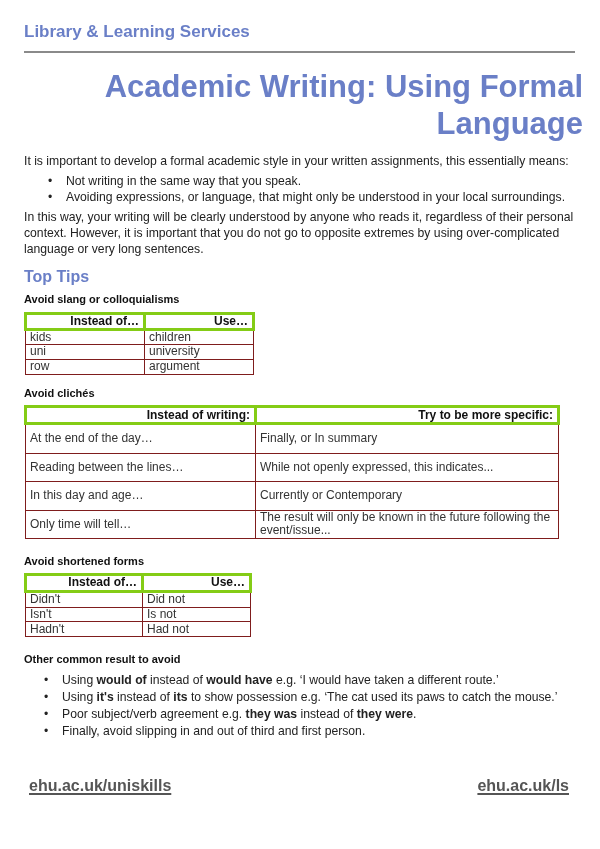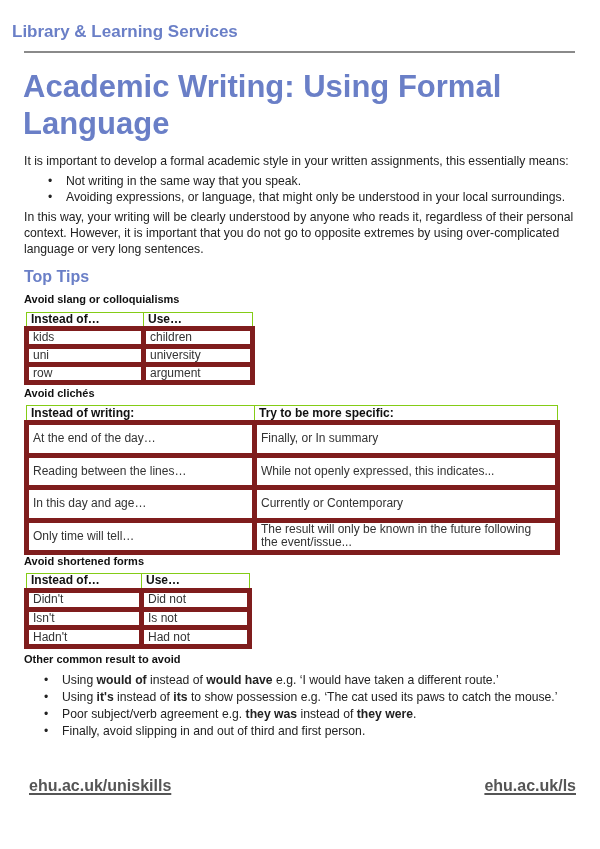--- a/index.html
+++ b/index.html
@@ -1,30 +1,30 @@
 <!DOCTYPE html>
 <html><head>
 <meta charset="utf-8">
 <style>
   html, body { margin: 0; padding: 0; background: #ffffff; }
   body { width: 600px; height: 849px; position: relative; overflow: hidden; font-family: "Liberation Sans", sans-serif; color: #222; }
   .abs { position: absolute; }
-  .brand { left: 12px; top: 22px; font-size: 17px; font-weight: bold; color: #6a7fc7; }
+  .brand { left: 24px; top: 22px; font-size: 17px; font-weight: bold; color: #6a7fc7; }
   .rule { left: 24px; top: 51px; width: 551px; height: 2px; background: #8a8a8a; }
-  .title { left: 23px; top: 68px; font-size: 31px; font-weight: bold; color: #6a7fc7; line-height: 37px; width: 560px; }
+  .title { left: 23px; top: 68px; font-size: 31px; font-weight: bold; color: #6a7fc7; line-height: 37px; width: 560px; text-align: right; }
   .body-text { font-size: 12.2px; line-height: 16px; color: #222; }
   .intro { left: 24px; top: 153px; width: 560px; }
   .intro ul { margin: 4px; padding-left: 38px; }
   .intro li { list-style: none; position: relative; }
   .intro li::before { content: "\2022"; position: absolute; left: -18px; }
   .sec-h { font-size: 16px; font-weight: bold; color: #6a7fc7; }
   .sub-h { font-size: 11px; font-weight: bold; color: #111; }
   table { border-collapse: collapse; position: absolute; font-size: 12px; color: #333; }
-  td { border: 5px solid #7f1d1d; padding: 0 4px; vertical-align: middle; }
-  th { border: 1px solid #84cc16; padding: 0 4px; text-align: left; font-weight: bold; color: #111; }
+  td { border: 1px solid #7f1d1d; padding: 0 4px; vertical-align: middle; }
+  th { border: 3px solid #84cc16; padding: 0 4px; text-align: right; font-weight: bold; color: #111; }
   .t1 { left: 24px; top: 312px; width: 231px; }
   .t1 tr { height: 14.8px; }
   .t1 td, .t1 th { line-height: 13px; }
   .t2 { left: 24px; top: 405px; width: 536px; }
   .t2 th { height: 14px; line-height: 13px; }
   .t2 td { height: 27.5px; line-height: 13px; }
   .t3 { left: 24px; top: 573px; width: 228px; }
   .t3 td, .t3 th { line-height: 13px; height: 13.8px; }
   .errors { left: 24px; top: 672px; width: 560px; }
   .errors ul { margin: 0; padding-left: 38px; }
@@ -124,13 +124,13 @@
 <div class="abs errors body-text">
   <ul>
     <li><span>Using </span><b>would of</b><span> instead of </span><b>would have</b><span> e.g. ‘I would have taken a different route.’</span></li>
     <li><span>Using </span><b>it's</b><span> instead of </span><b>its</b><span> to show possession e.g. ‘The cat used its paws to catch the mouse.’</span></li>
     <li><span>Poor subject/verb agreement e.g. </span><b>they was</b><span> instead of </span><b>they were</b><span>.</span></li>
     <li><span>Finally, avoid slipping in and out of third and first person.</span></li>
   </ul>
 </div>
 
 <a class="abs link" style="left:29px; top:777px;">ehu.ac.uk/uniskills</a>
-<a class="abs link" style="right:24px; top:777px;">ehu.ac.uk/ls</a>
+<a class="abs link" style="right:31px; top:777px;">ehu.ac.uk/ls</a>
 
 </body></html>

